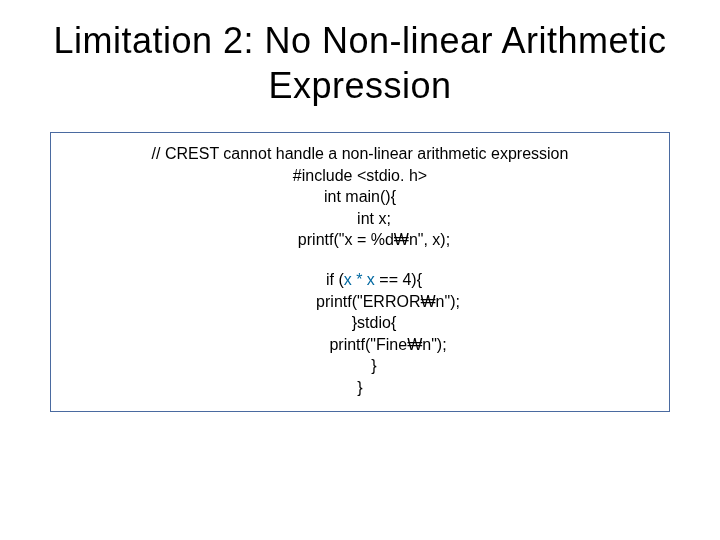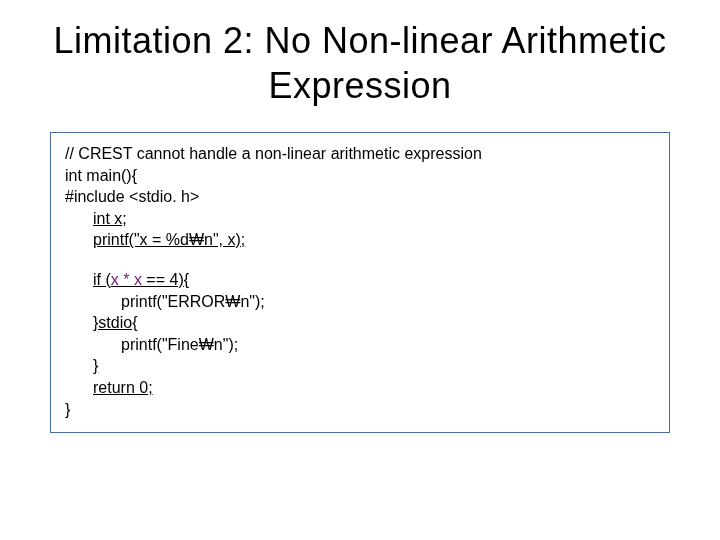--- a/index.html
+++ b/index.html
@@ -22,38 +22,38 @@
     .codebox {
       border: 1px solid #4a6aa0;
       padding: 10px 14px 12px 14px;
       font-size: 16px;
       line-height: 1.35;
       color: #000;
       font-family: "Malgun Gothic", "Segoe UI", Arial, sans-serif;
     }
     .codeline {
       white-space: pre;
+      text-align: center;
     }
-    .indent1 { padding-left: 28px; text-decoration: underline; }
+    .indent1 { padding-left: 28px; }
     .indent2 { padding-left: 56px; }
     .spacer { height: 18px; }
-    .hl { color: #701a75; }
+    .hl { color: #0369a1; }
   </style>
 </head>
 <body>
 
 <div class="title">Limitation 2: No Non-linear Arithmetic Expression</div>
 
 <div class="codebox">
   <div class="codeline">// CREST cannot handle a non-linear arithmetic expression</div>
+  <div class="codeline">#include &lt;stdio. h&gt;</div>
   <div class="codeline">int main(){</div>
-  <div class="codeline">#include &lt;stdio. h&gt;</div>
   <div class="codeline indent1">int x;</div>
   <div class="codeline indent1">printf("x = %d₩n", x);</div>
   <div class="spacer"></div>
   <div class="codeline indent1"><span>if (</span><span class="hl">x * x</span><span> == 4){</span></div>
   <div class="codeline indent2">printf("ERROR₩n");</div>
   <div class="codeline indent1">}stdio{</div>
   <div class="codeline indent2">printf("Fine₩n");</div>
   <div class="codeline indent1">}</div>
-  <div class="codeline indent1">return 0;</div>
   <div class="codeline">}</div>
 </div>
 
 </body></html>

